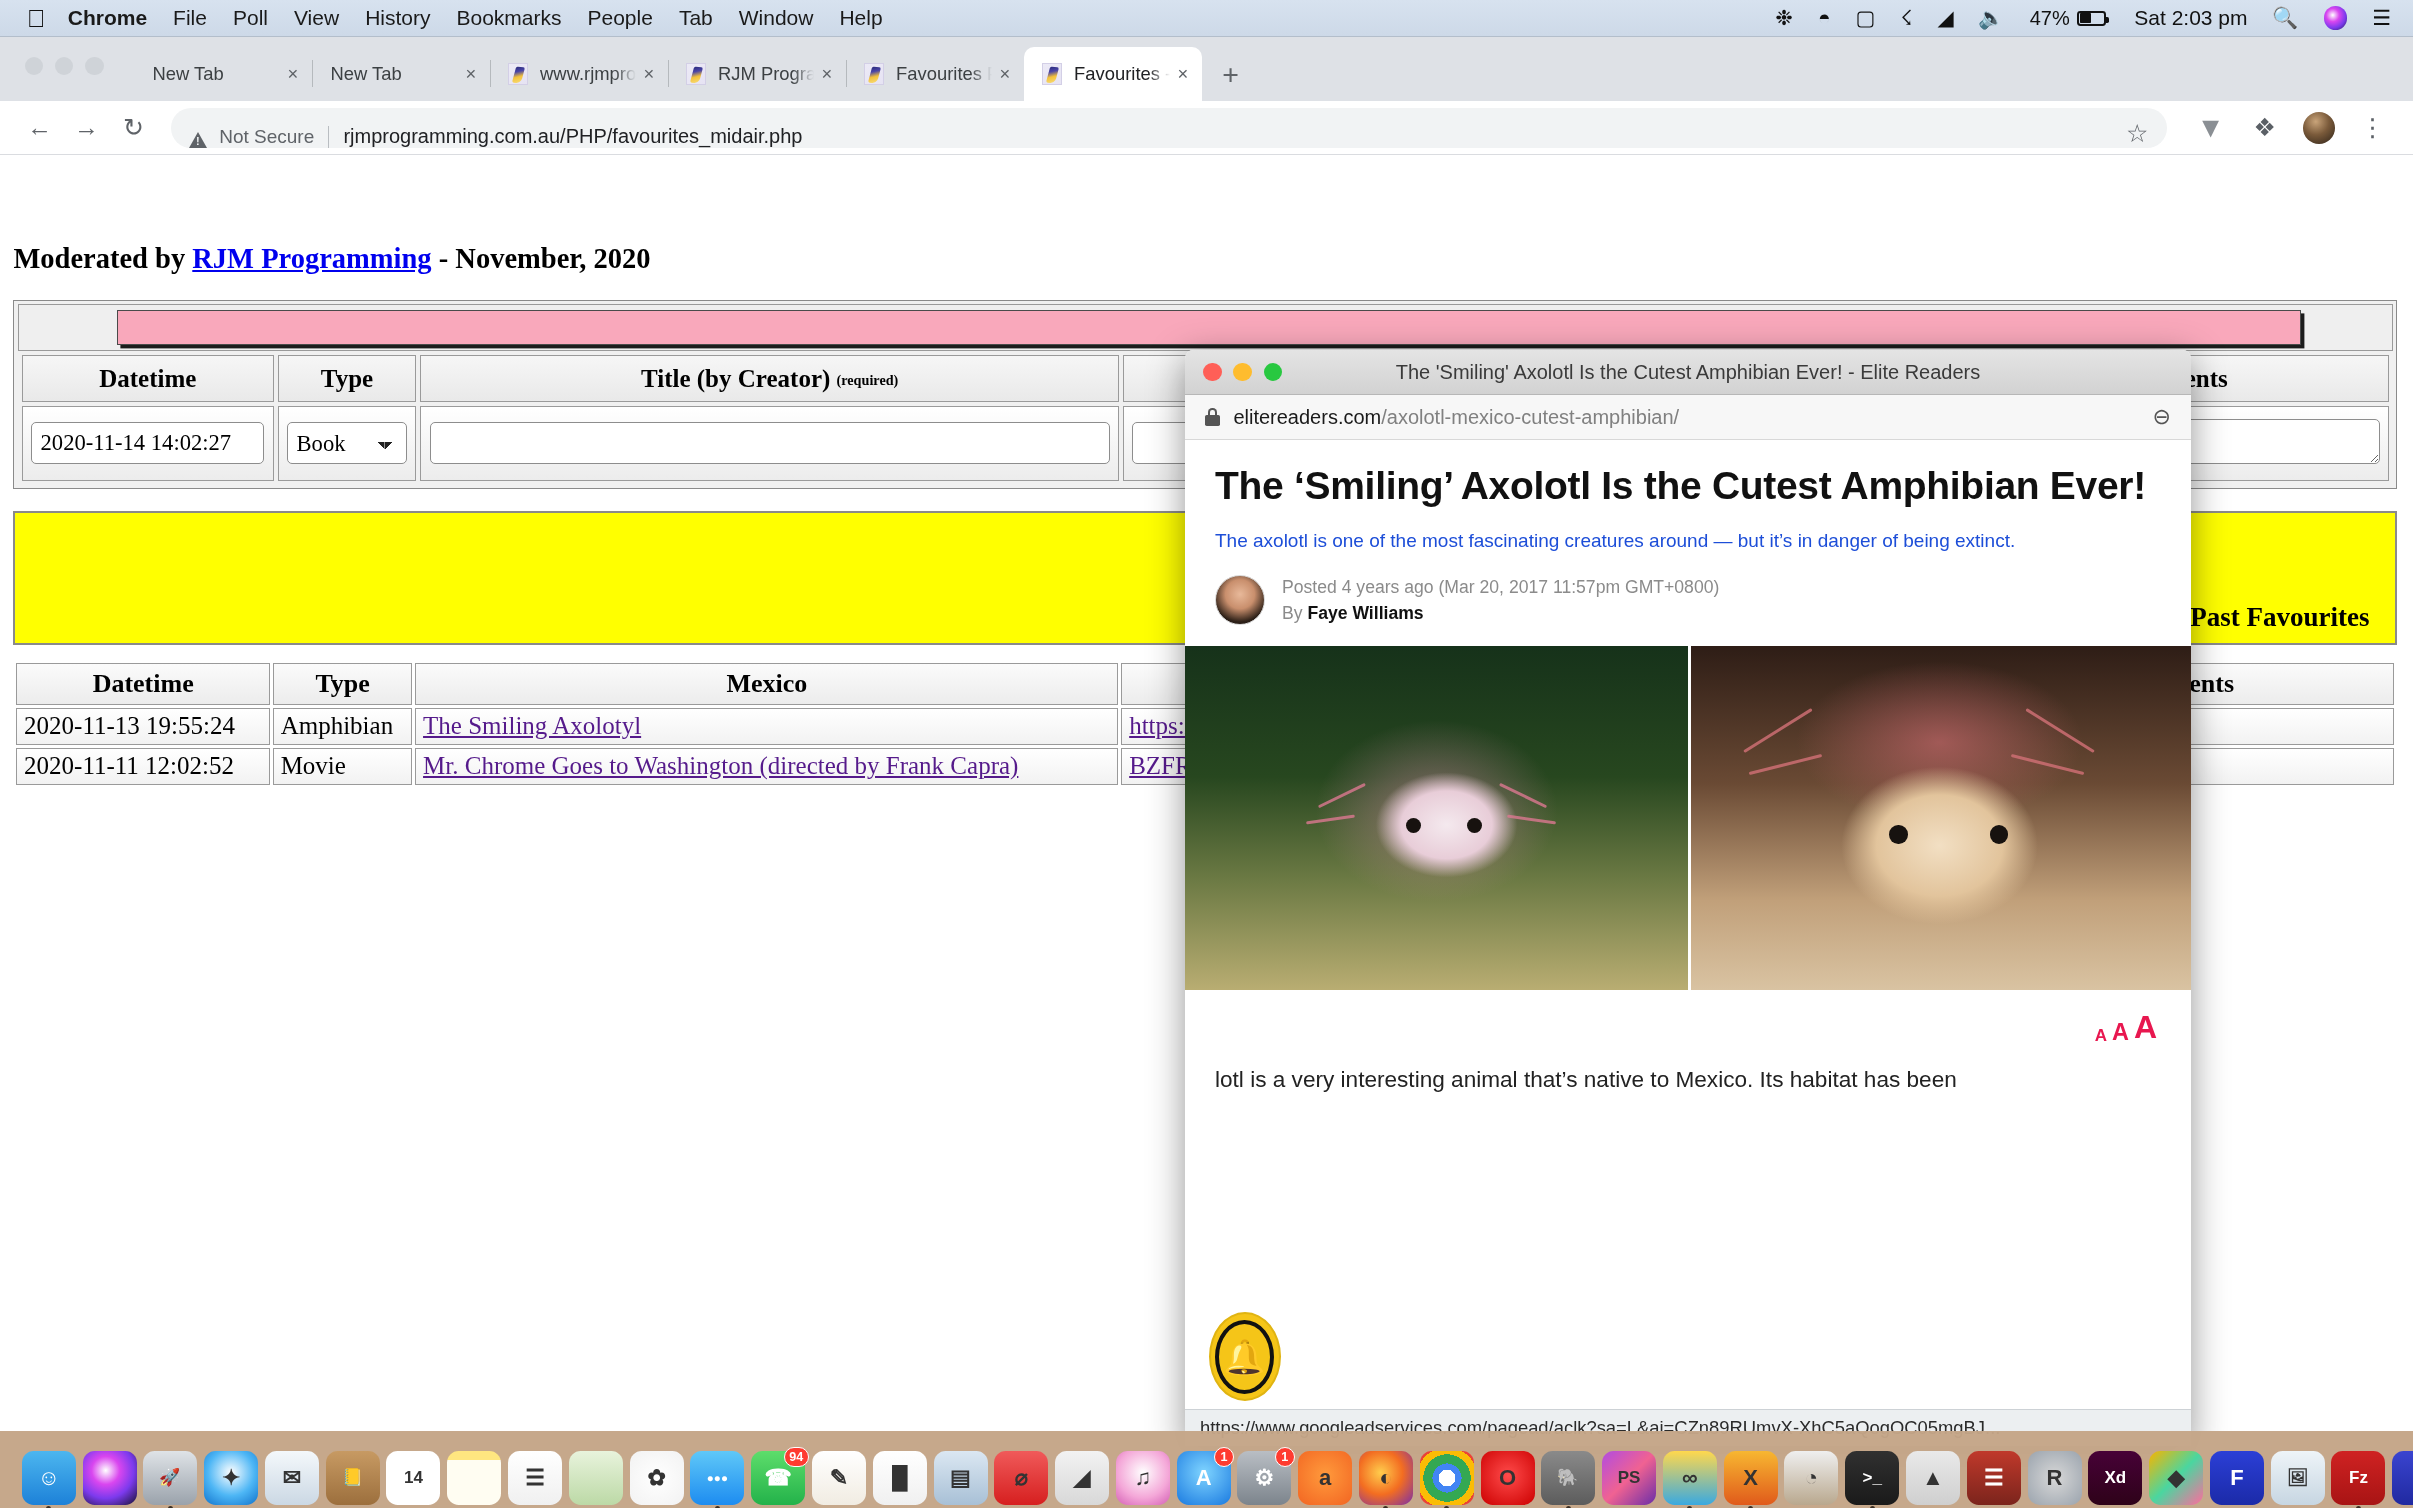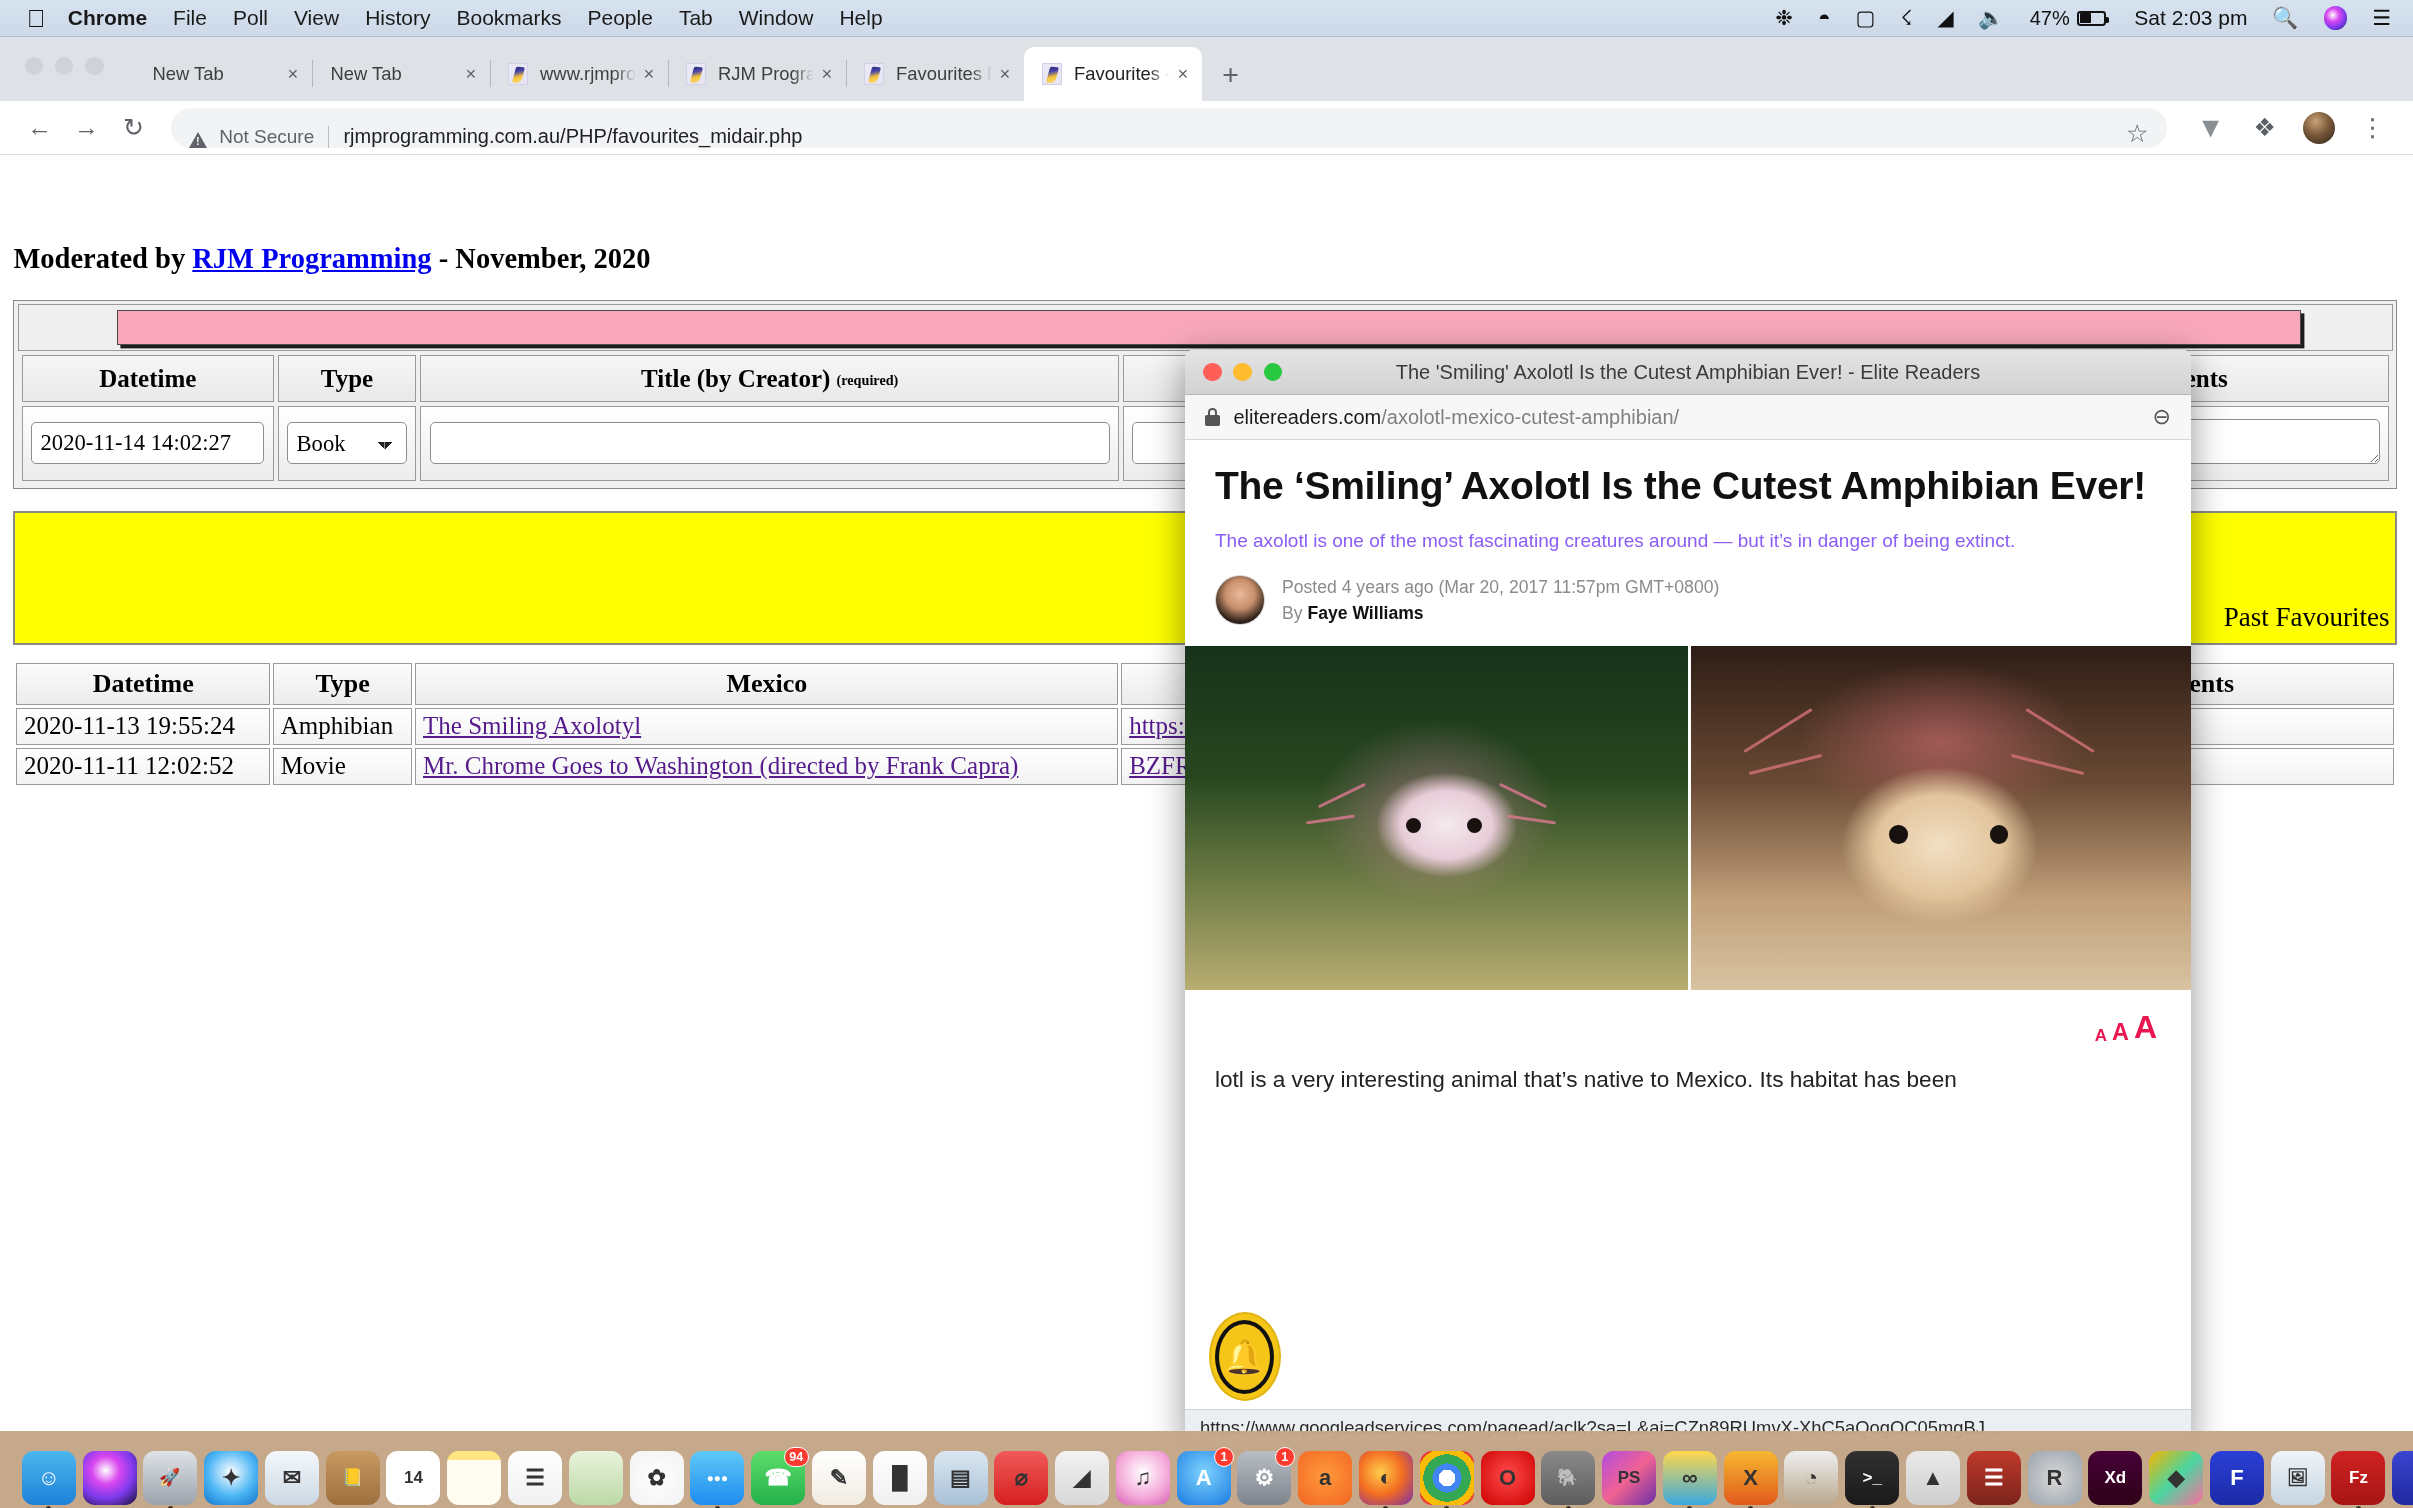--- a/index.html
+++ b/index.html
@@ -110,22 +110,22 @@
   .inp { width: 100%; height: 42px; border: 1.7px solid #8d8d8d; border-radius: 5px; background:#fff;
          font-family: "Liberation Serif", serif; font-size: 22.6px; padding: 0 8.4px; }
   select.inp { appearance: none; -webkit-appearance:none; background:#fff;
                background-image: linear-gradient(45deg,transparent 50%,#222 50%),linear-gradient(135deg,#222 50%,transparent 50%);
                background-position: calc(100% - 21px) 18.4px, calc(100% - 13.4px) 18.4px;
                background-size: 7.5px 7.5px, 7.5px 7.5px; background-repeat: no-repeat; padding-right: 35px; }
   textarea.inp { height: 45px; resize: both; }
 
   .yellowbox { margin: 22px 0 0 13.4px; width: 2384px; height: 134px; background: #ffff00;
                border: 2.5px solid #8a8a8a; position: relative; }
-  .yellowbox .pf { position: absolute; right: 6px; bottom: 10px; font-size: 27px;
-                   font-weight: normal; color: #000; white-space: nowrap; margin-left: 21px; }
+  .yellowbox .pf { position: absolute; right: 26px; bottom: 10px; font-size: 27px;
+                   font-weight: bold; color: #000; white-space: nowrap; margin-left: 21px; }
 
   table.past { margin: 15px 0 0 13.4px; width: 2384px; border-collapse: separate; border-spacing: 3.4px; }
   table.past th { border: 1.7px solid #9a9a9a; background: linear-gradient(to bottom,#fbfbfb,#ececec);
                   font-size: 26px; font-weight: bold; padding: 5px; text-align: center; }
   table.past td { border: 1.7px solid #9a9a9a; background: linear-gradient(to bottom,#ffffff,#f2f2f2);
                   font-size: 25px; padding: 3.4px 6.7px; white-space: nowrap; }
   table.past td a { color: #551a8b; text-decoration: underline; }
   .c-dt { width: 251px; } .c-ty { width: 138px; } .c-ti { width: 696px; }
   .c-url { width: 821px; } .c-cm { width: 436px; }
 
@@ -149,21 +149,21 @@
   .lockico .b { position:absolute; bottom:0; width:15px; height:11px; background:#555; border-radius:1.7px; }
   .lockico .s { position:absolute; top:0; left:3.4px; width:8.4px; height:9.2px;
                 border:2.5px solid #555; border-bottom:none; border-radius:4.2px 4.2px 0 0; }
   #popup-url .u-host { font-size: 20px; color: #1a1a1a; }
   #popup-url .u-path { font-size: 20px; color: #808080; }
   #popup-url .zoomico { margin-left: auto; font-size: 22px; color: #555; }
 
   #popup-body { position: relative; height: 1006px; background: #fff; overflow: hidden; }
   .art-h1 { font-size: 39px; line-height: 1.14; font-weight: bold; color: #111;
             margin: 23.5px 30px 0 30px; letter-spacing: -0.3px; font-stretch: condensed; }
-  .art-sub { font-size: 19px; color: #8b5cf6; margin: 20px 30px 0 30px; line-height: 1.35; }
+  .art-sub { font-size: 19px; color: #1d4ed8; margin: 20px 30px 0 30px; line-height: 1.35; }
   .byline { display: flex; align-items: center; margin: 20px 30px 0 30px; }
   .byline .av { width: 50px; height: 50px; border-radius: 50%; flex: 0 0 auto; margin-right: 17px;
      background: radial-gradient(circle at 50% 38%, #e8b99a 0%, #c98f6d 38%, #2e2118 72%, #171014 100%);
      border: 0.8px solid #d8d8d8; }
   .byline .meta { line-height: 1.5; }
   .byline .posted { font-size: 17.6px; color: #8b8b8b; }
   .byline .by { font-size: 17.6px; color: #8b8b8b; }
   .byline .by b { color: #111; }
 
   .photos { display: flex; margin: 20px 0 0 0; height: 344px; }

